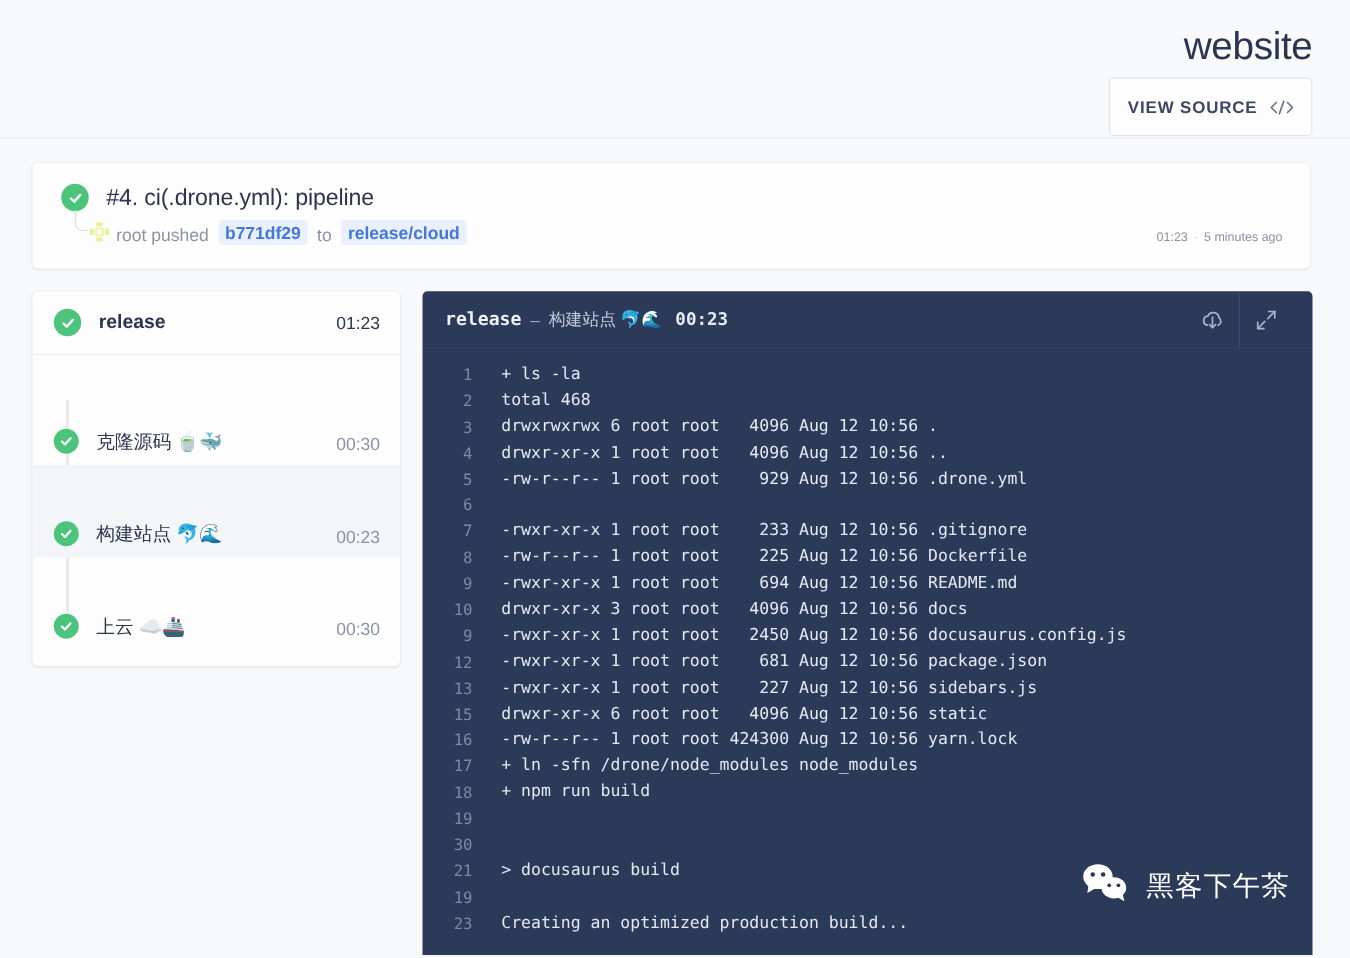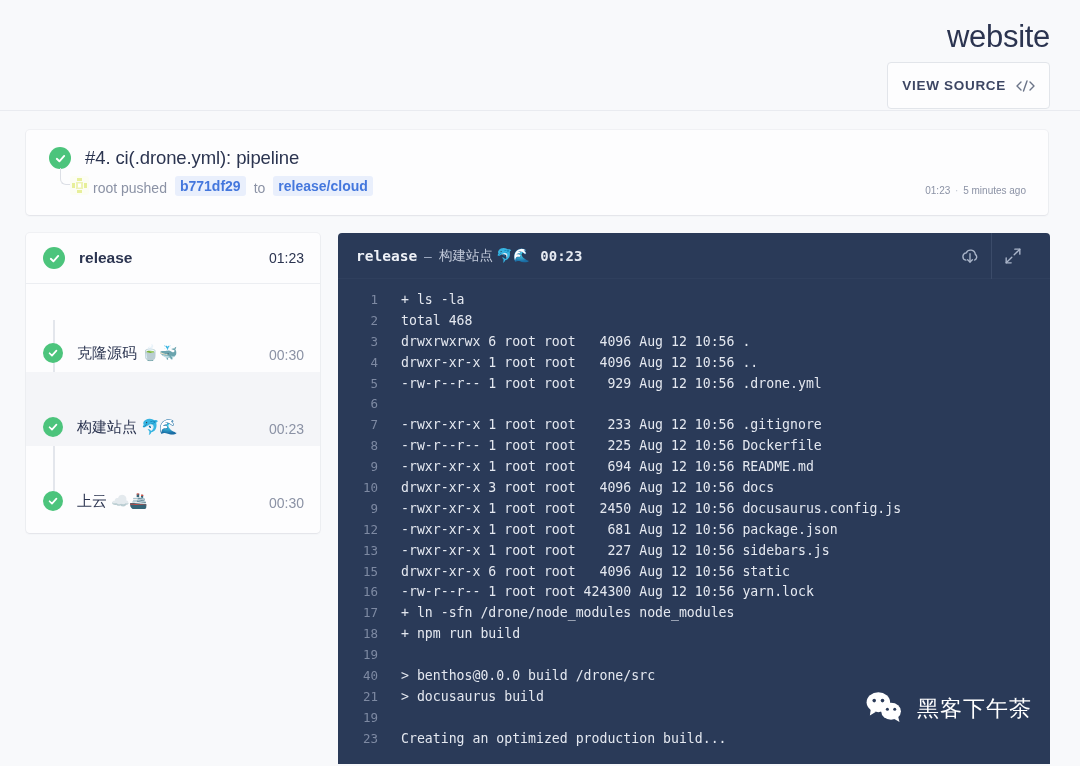--- a/index.html
+++ b/index.html
@@ -407,22 +407,21 @@
           </div>
         <div class="log-line">
             <span class="log-num">18</span>
             <span class="log-text">+ npm run build</span>
           </div>
         <div class="log-line">
             <span class="log-num">19</span>
             <span class="log-text"></span>
           </div>
         <div class="log-line">
-            <span class="log-num">40</span>
-            <span class="log-text">&gt; benthos@0.0.0 build /drone/src</span>
+            <span class="log-num">30</span>
           </div>
         <div class="log-line">
             <span class="log-num">21</span>
             <span class="log-text">&gt; docusaurus build</span>
           </div>
         <div class="log-line">
             <span class="log-num">19</span>
             <span class="log-text"></span>
           </div>
         <div class="log-line">

